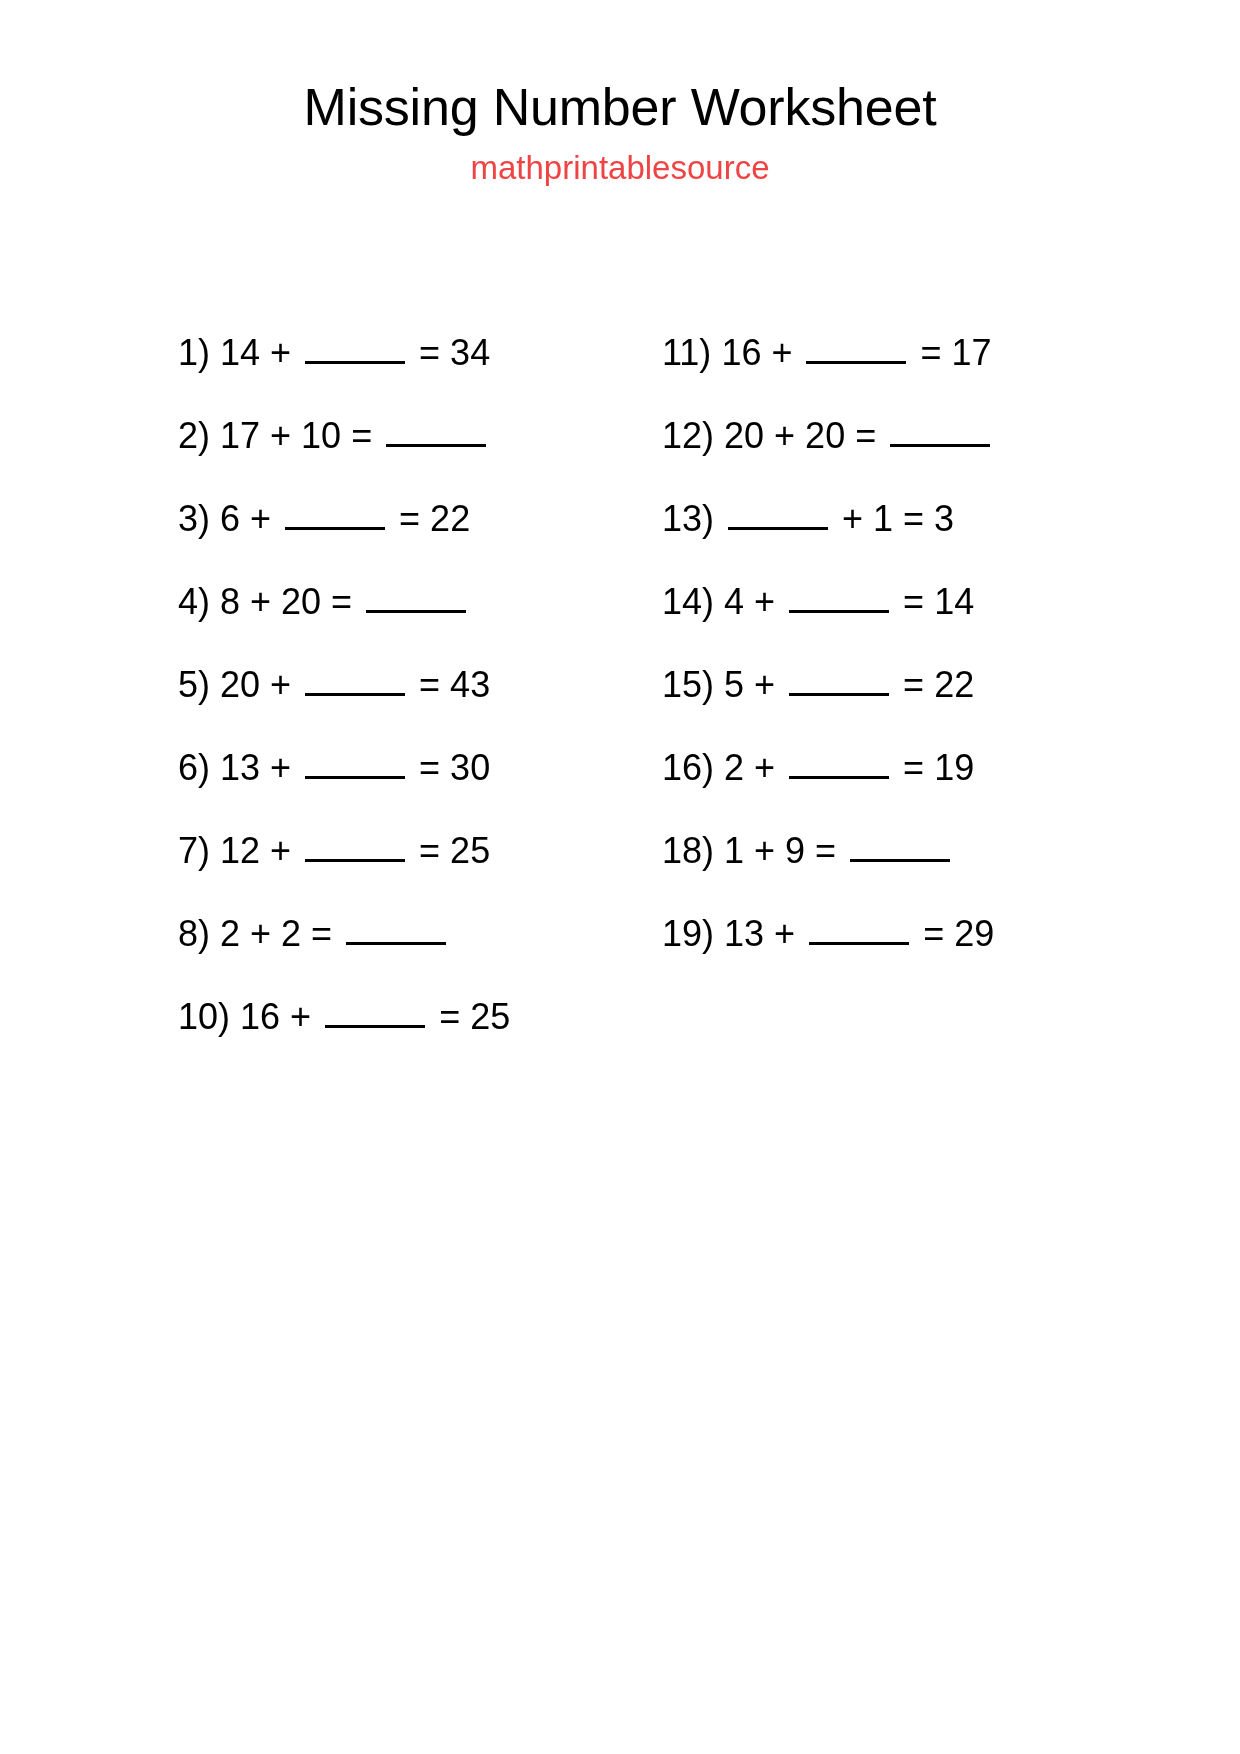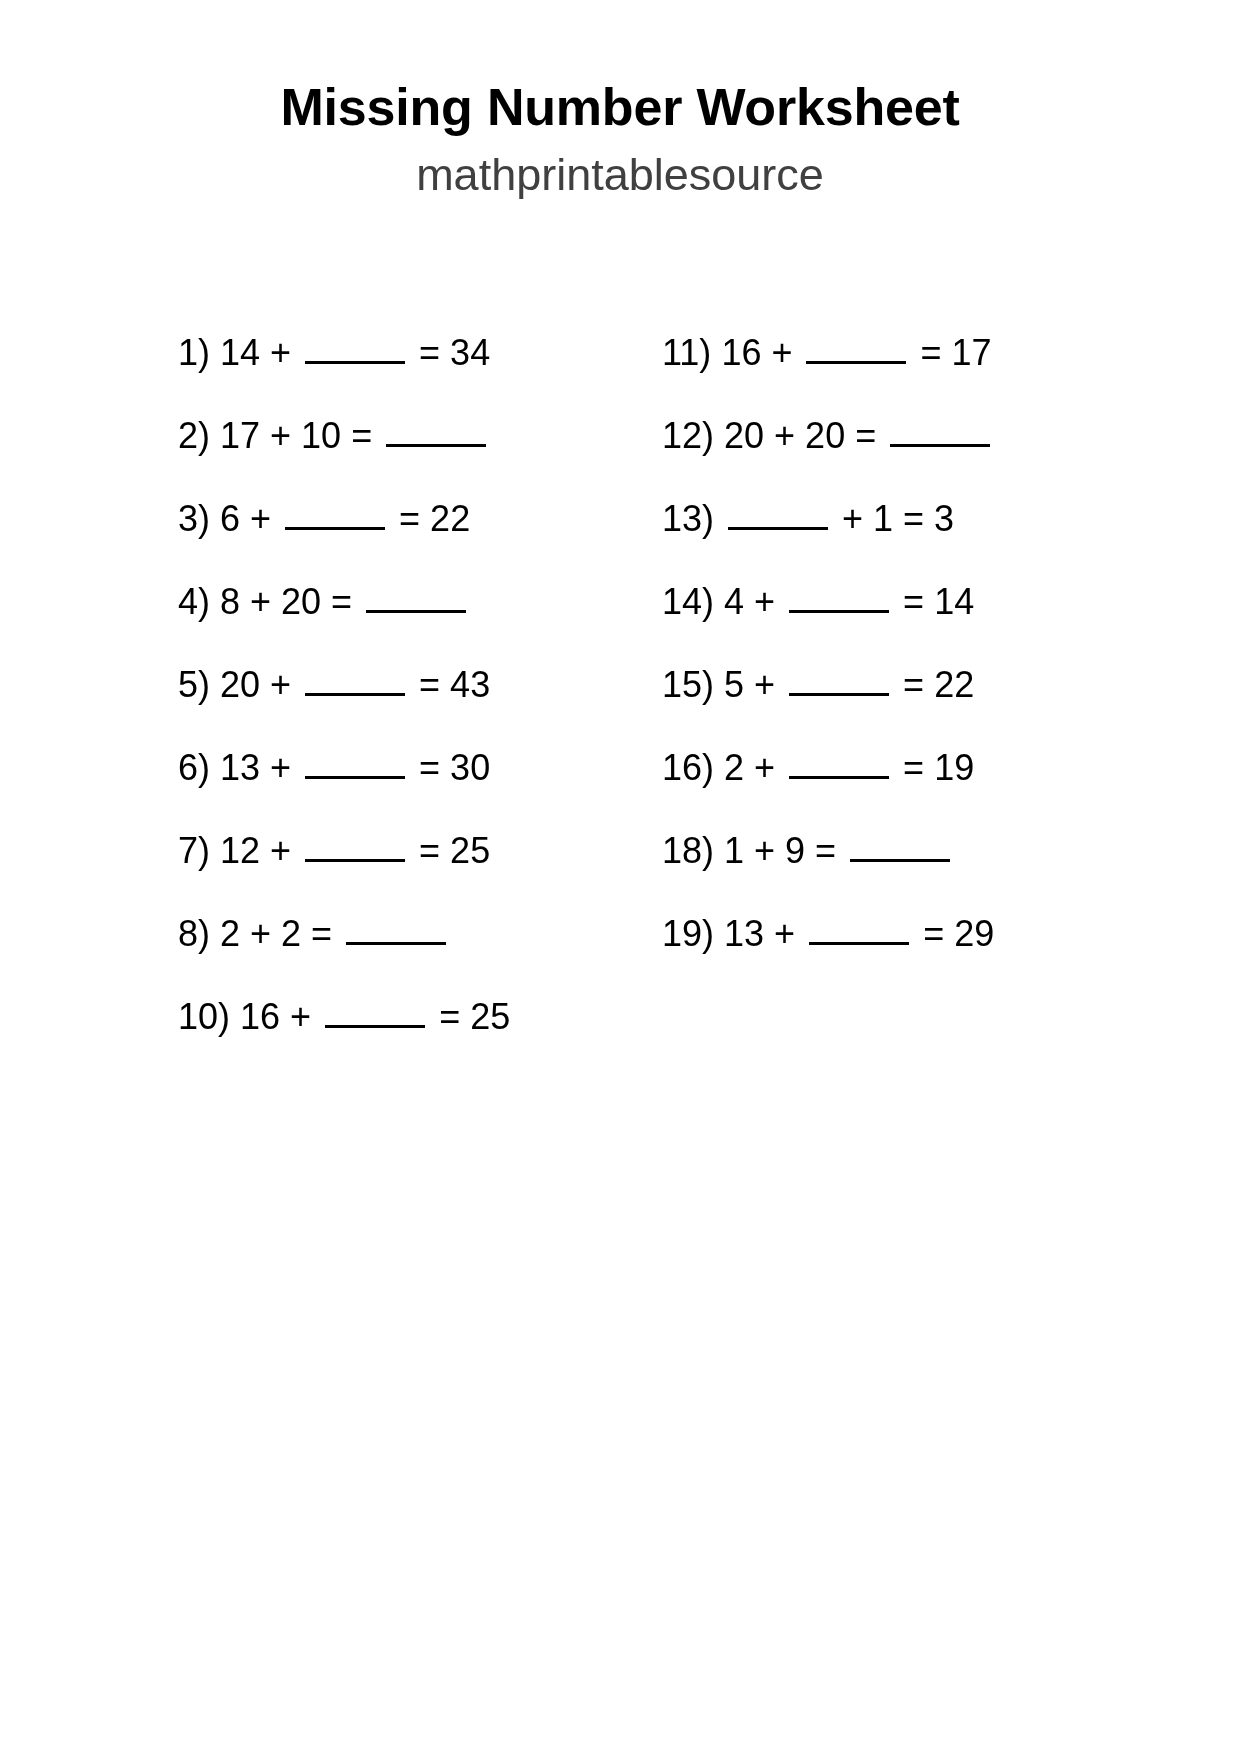--- a/index.html
+++ b/index.html
@@ -26,31 +26,31 @@
   
   .header {
     position: absolute;
     top: 78px;
     left: 0;
     width: 1240px;
     text-align: center;
   }
   .worksheet-title {
     font-size: 52px;
-    font-weight: 700;
+    font-weight: 400;
     line-height: 1.12;
     color: #000000;
     letter-spacing: -0.2px;
     margin: 0;
     white-space: nowrap;
   }
   .worksheet-subtitle {
-    font-size: 45px;
+    font-size: 33px;
     font-weight: 400;
-    color: #404040;
+    color: #ef4444;
     line-height: 1.2;
     margin: 12px 0 0 0;
     white-space: nowrap;
   }
 
   
   .problem-grid {
     position: absolute;
     top: 306px;
     left: 0;

